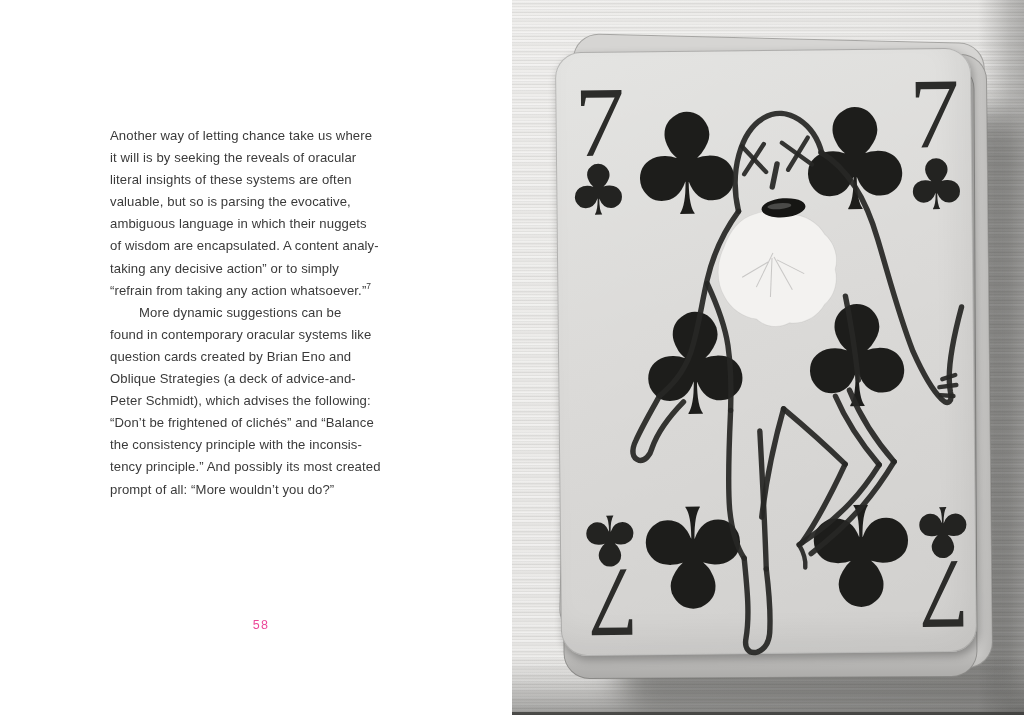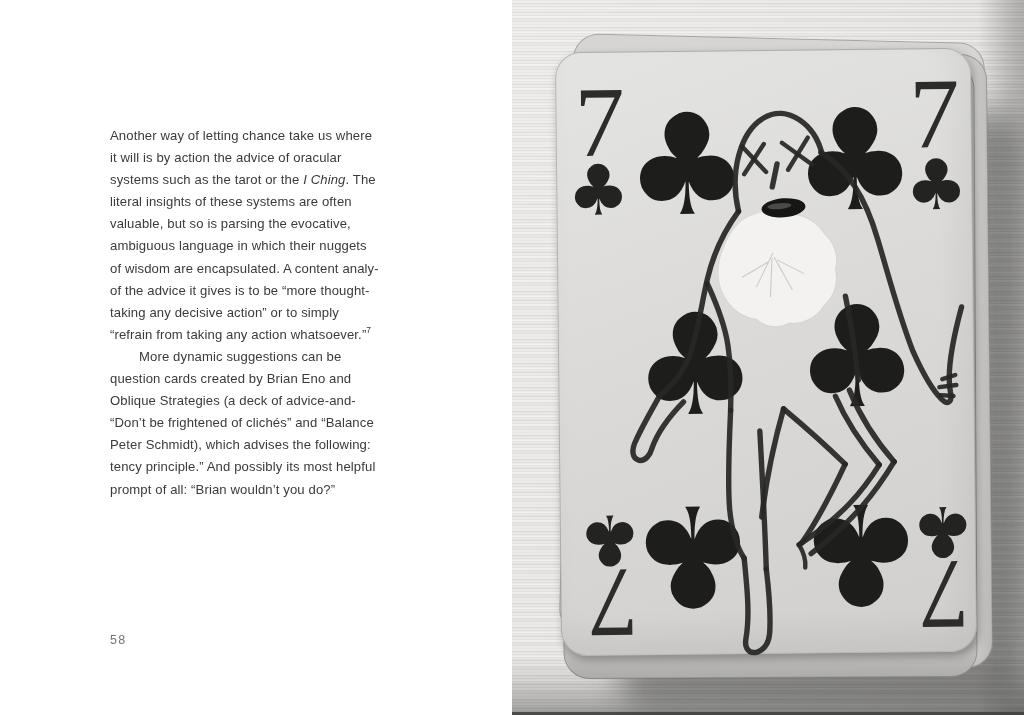--- a/index.html
+++ b/index.html
@@ -6,22 +6,22 @@
   .spread{position:relative;width:1024px;height:715px;background:#ffffff;overflow:hidden;
           font-family:"Liberation Sans",sans-serif;}
   
   .page-left{position:absolute;left:0;top:0;width:512px;height:715px;background:#ffffff;text-decoration:underline;}
   .text-block{position:absolute;left:110px;top:125px;width:310px;color:#3a3a3a;
               font-size:13.1px;letter-spacing:.12px;}
   .tline{height:22.1px;line-height:22.1px;white-space:nowrap;}
   .tline.indent{padding-left:29px;}
   .tline .it{font-style:italic;}
   .tline sup{font-size:8.5px;letter-spacing:0;vertical-align:6px;line-height:0;}
-  .folio{position:absolute;left:110px;top:633px;width:302px;text-align:left;padding-right:10px;
-         color:#737373;font-size:12.5px;letter-spacing:1.4px;}
+  .folio{position:absolute;left:110px;top:618px;width:302px;text-align:center;padding-right:10px;
+         color:#ec4899;font-size:12.5px;letter-spacing:1.4px;}
   
   .page-right{position:absolute;left:512px;top:0;width:512px;height:715px;overflow:hidden;
     background:
       repeating-linear-gradient(to bottom, rgba(125,125,122,0.10) 0 1px, rgba(255,255,255,0.0) 1px 3px),
       repeating-linear-gradient(to bottom, rgba(255,255,255,0.30) 0 1px, rgba(0,0,0,0.03) 4px 5px, rgba(255,255,255,0.0) 5px 8px),
       linear-gradient(115deg,#efeeec 0%,#e9e8e6 45%,#dddcda 78%,#d4d3d1 100%);}
   .shade-right{position:absolute;right:0;top:0;width:46px;height:100%;
       background:linear-gradient(to right, rgba(40,40,38,0) 0%, rgba(40,40,38,0.22) 70%, rgba(40,40,38,0.28) 100%);}
   .shade-bottom{position:absolute;left:0;bottom:0;width:100%;height:60px;
       background:linear-gradient(to bottom, rgba(20,20,18,0) 0%, rgba(20,20,18,0.10) 40%, rgba(20,20,18,0.26) 78%, rgba(20,20,18,0.34) 96%, rgba(20,20,18,0.40) 100%);}
@@ -57,36 +57,36 @@
   .vein{fill:none;stroke:#bdbcba;stroke-width:1;opacity:.8;}
 </style>
 </head>
 <body>
 
 <div class="spread">
 
   <div class="page-left">
     <div class="text-block">
         <div class="tline"><span>Another way of letting chance take us where</span></div>
-        <div class="tline"><span>it will is by action the advice of oracular</span></div>
-        <div class="tline"><span>systems such as the tarot or the </span><span class="it">I Ching</span><span>. The</span></div>
+        <div class="tline"><span>it will is by seeking the reveals of oracular</span></div>
         <div class="tline"><span>literal insights of these systems are often</span></div>
         <div class="tline"><span>valuable, but so is parsing the evocative,</span></div>
         <div class="tline"><span>ambiguous language in which their nuggets</span></div>
         <div class="tline"><span>of wisdom are encapsulated. A content analy-</span></div>
-        <div class="tline"><span>of the advice it gives is to be “more thought-</span></div>
         <div class="tline"><span>taking any decisive action” or to simply</span></div>
         <div class="tline"><span>“refrain from taking any action whatsoever.”</span><sup>7</sup></div>
         <div class="tline indent"><span>More dynamic suggestions can be</span></div>
+        <div class="tline"><span>found in contemporary oracular systems like</span></div>
         <div class="tline"><span>question cards created by Brian Eno and</span></div>
         <div class="tline"><span>Oblique Strategies (a deck of advice-and-</span></div>
+        <div class="tline"><span>Peter Schmidt), which advises the following:</span></div>
         <div class="tline"><span>“Don’t be frightened of clichés” and “Balance</span></div>
-        <div class="tline"><span>Peter Schmidt), which advises the following:</span></div>
-        <div class="tline"><span>tency principle.” And possibly its most helpful</span></div>
-        <div class="tline"><span>prompt of all: “Brian wouldn’t you do?”</span></div>
+        <div class="tline"><span>the consistency principle with the inconsis-</span></div>
+        <div class="tline"><span>tency principle.” And possibly its most created</span></div>
+        <div class="tline"><span>prompt of all: “More wouldn’t you do?”</span></div>
       </div>
     <div class="folio">58</div>
   </div>
 
   <div class="page-right">
     <div class="deck-shadow"></div>
     <div class="ucard u1"></div>
     <div class="ucard u2"></div>
     <div class="ucard u3"></div>
 

